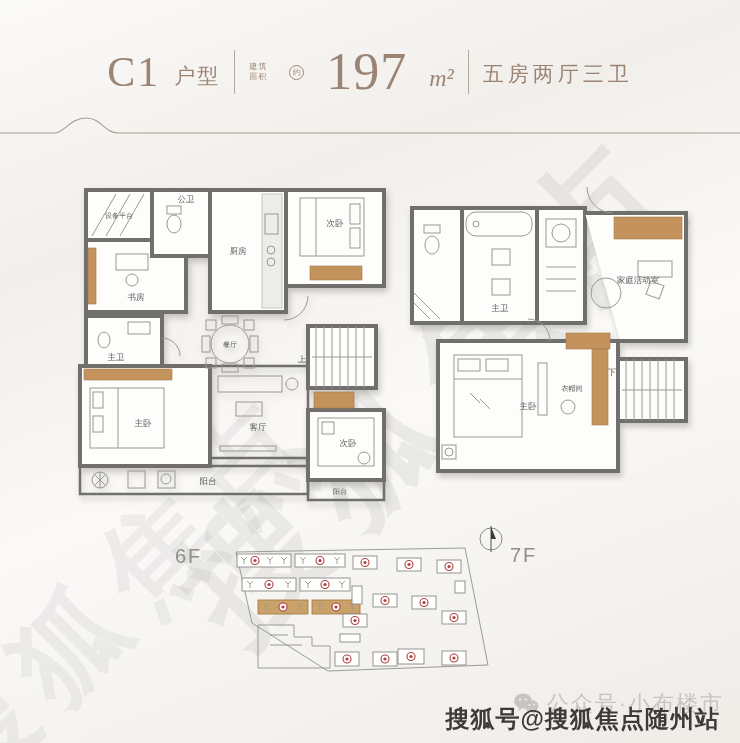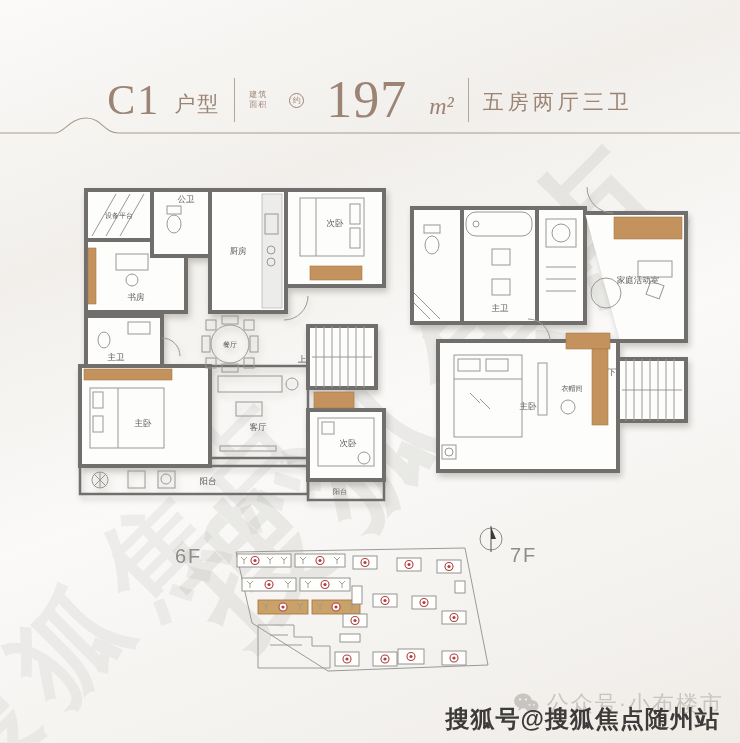--- a/index.html
+++ b/index.html
@@ -15,21 +15,21 @@
     transform:rotate(-45deg);transform-origin:left center;pointer-events:none;}
   .wm-diag2{position:absolute;left:-60px;top:700px;font-size:110px;font-weight:700;
     color:rgba(130,128,126,.10);white-space:nowrap;letter-spacing:18px;
     transform:rotate(-45deg);transform-origin:left center;pointer-events:none;}
   .wm-bottom{position:absolute;right:20px;bottom:8px;font-size:24px;font-weight:700;color:#3d3b39;letter-spacing:1px;z-index:6;}
   
   .footer-account{position:absolute;right:16px;bottom:24px;display:flex;align-items:center;gap:8px;
     color:#c8c4bf;font-size:22px;letter-spacing:2px;z-index:5;}
   
   .header{position:absolute;left:0;top:46px;width:740px;display:flex;justify-content:center;
-    align-items:center;gap:14px;color:#9c8475;margin-top:28px;}
+    align-items:center;gap:14px;color:#9c8475;}
   .unit-code{font-family:"Liberation Serif",serif;font-size:42px;letter-spacing:2px;line-height:1;}
   .unit-type{font-size:21px;letter-spacing:2px;padding-top:8px;}
   .hdr-div{width:1px;height:44px;background:#b5a697;}
   .area-wrap{display:flex;align-items:center;gap:22px;}
   .area-prefix{display:flex;flex-direction:column;font-size:8px;line-height:1.25;letter-spacing:1px;}
   .approx{width:13px;height:13px;border:1px solid #9c8475;border-radius:50%;font-size:8px;
     display:flex;align-items:center;justify-content:center;}
   .area-value{font-family:Liberation Serif, serif;font-size:52px;line-height:1;letter-spacing:1px;text-align:right;}
   .area-unit{font-family:"Liberation Serif",serif;font-style:italic;font-size:24px;padding-top:12px;}
   .layout-desc{font-size:21px;letter-spacing:4px;padding-top:4px;}

